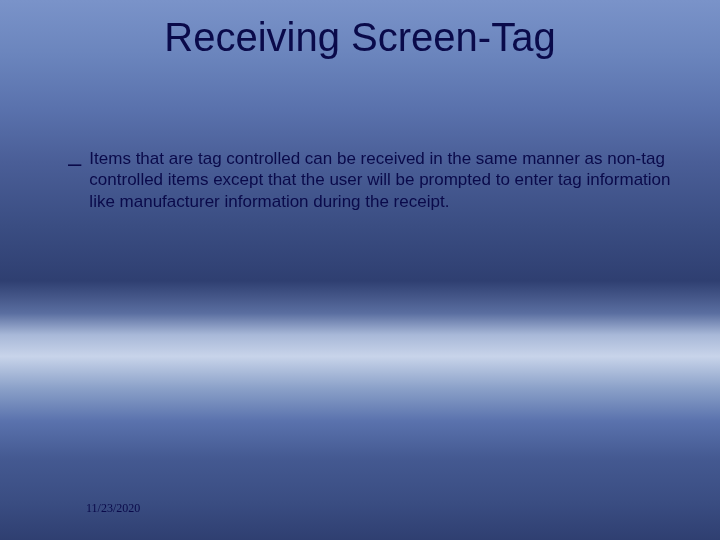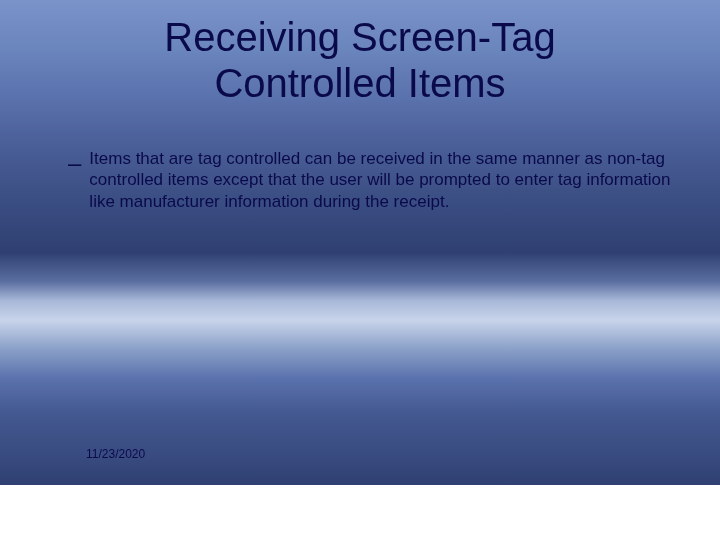--- a/index.html
+++ b/index.html
@@ -6,21 +6,21 @@
     margin: 0;
     padding: 0;
     width: 720px;
     height: 540px;
     overflow: hidden;
     font-family: Arial, Helvetica, sans-serif;
   }
   .slide {
     position: relative;
     width: 720px;
-    height: 485px;
+    height: 540px;
     background:
       linear-gradient(
         to bottom,
         #7a93c9 0%,
         #6b85bd 10%,
         #5a72ad 20%,
         #4a5e97 30%,
         #3a4d82 42%,
         #2f3f71 52%,
         #5a6ea0 58%,
@@ -64,30 +64,30 @@
     color: #0a0a4a;
     font-size: 17px;
     line-height: 1.25;
   }
   .footer-date {
     position: absolute;
     left: 86px;
     bottom: 24px;
     color: #0a0a4a;
     font-size: 12px;
+    font-family: Liberation Serif, serif;
   }
 </style>
 </head>
 <body>
 
 <div class="slide">
 
   <div class="title">
     <span>Receiving Screen-Tag</span><br>
-    <span>Controlled Items</span>
   </div>
 
   <div class="body-wrap">
     <div class="bullet-row">
       <div class="dash">–</div>
       <div class="body-text">Items that are tag controlled can be received in the same manner as non-tag controlled items except that the user will be prompted to enter tag information like manufacturer information during the receipt.</div>
     </div>
   </div>
 
   <div class="footer-date">11/23/2020</div>

